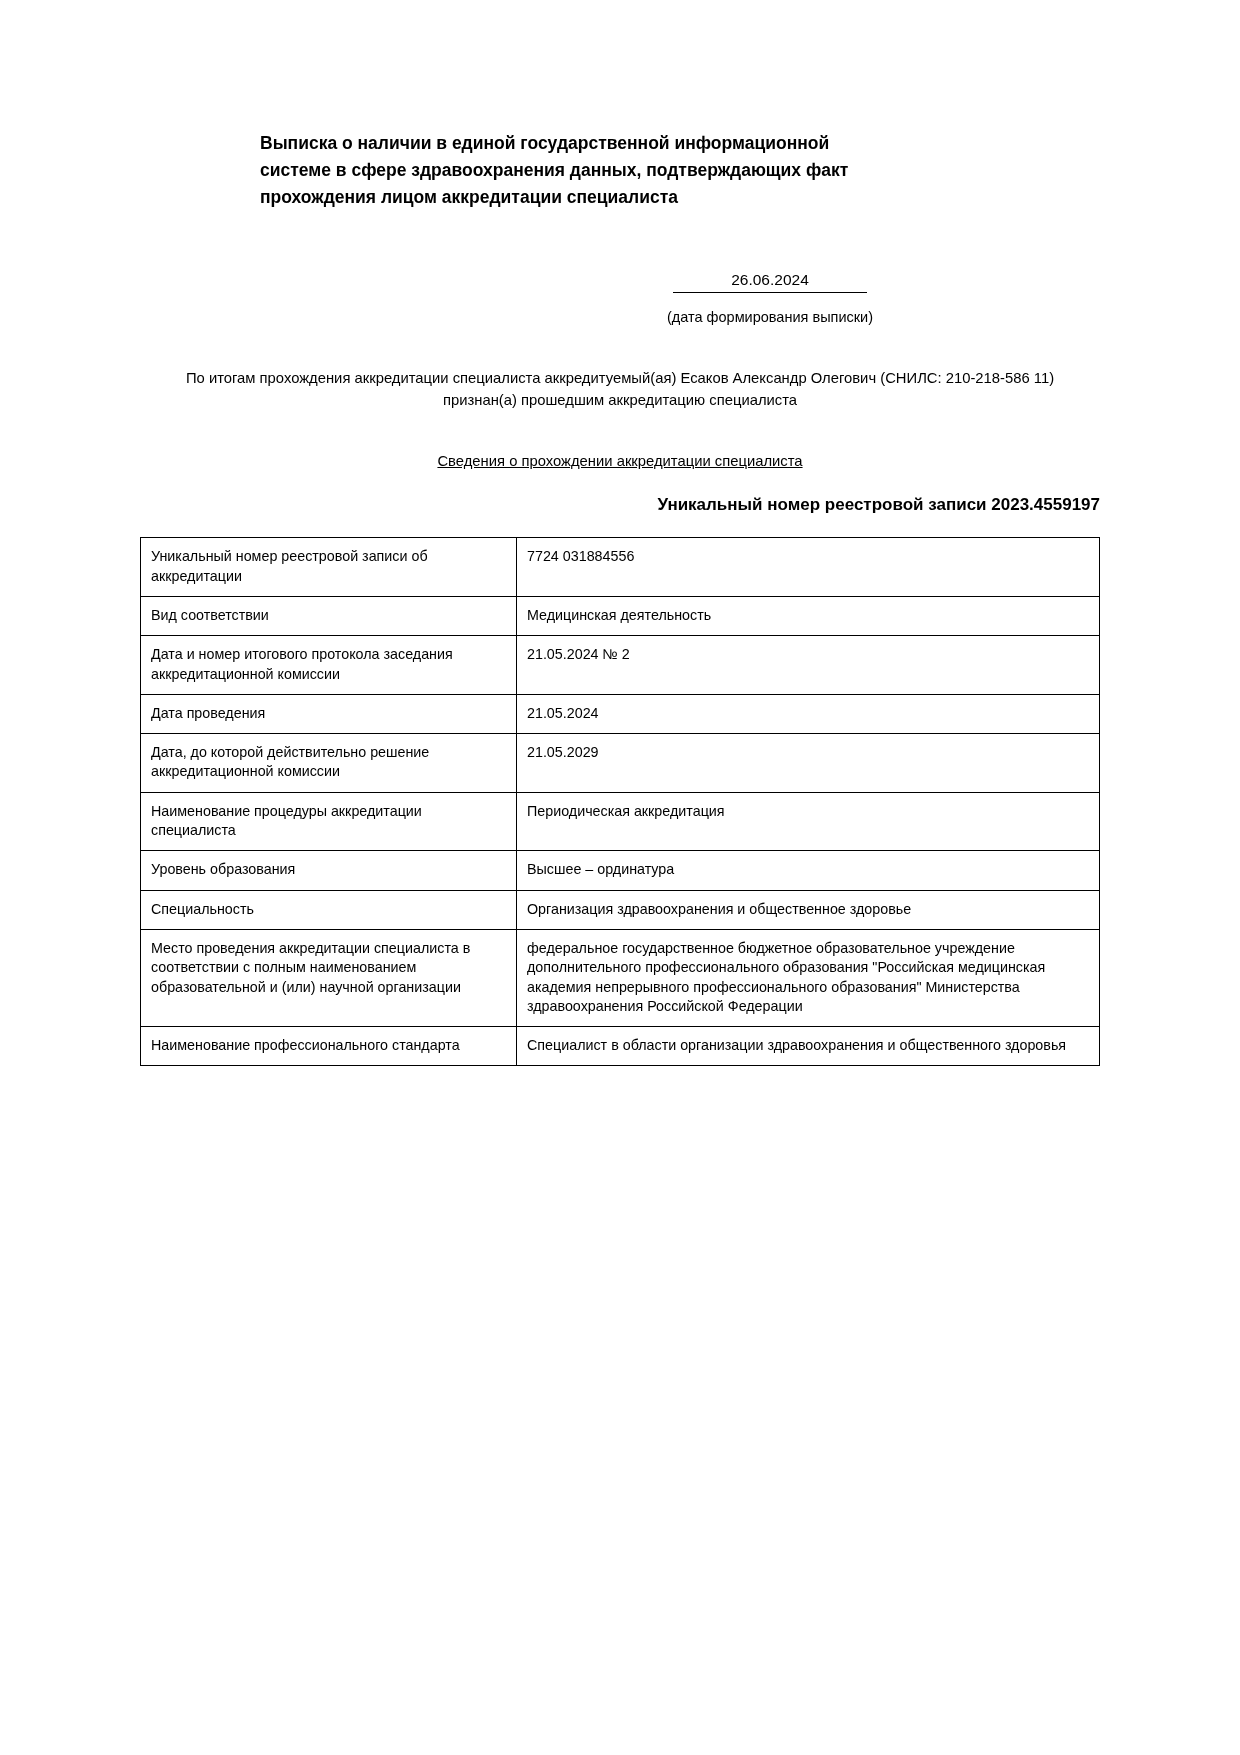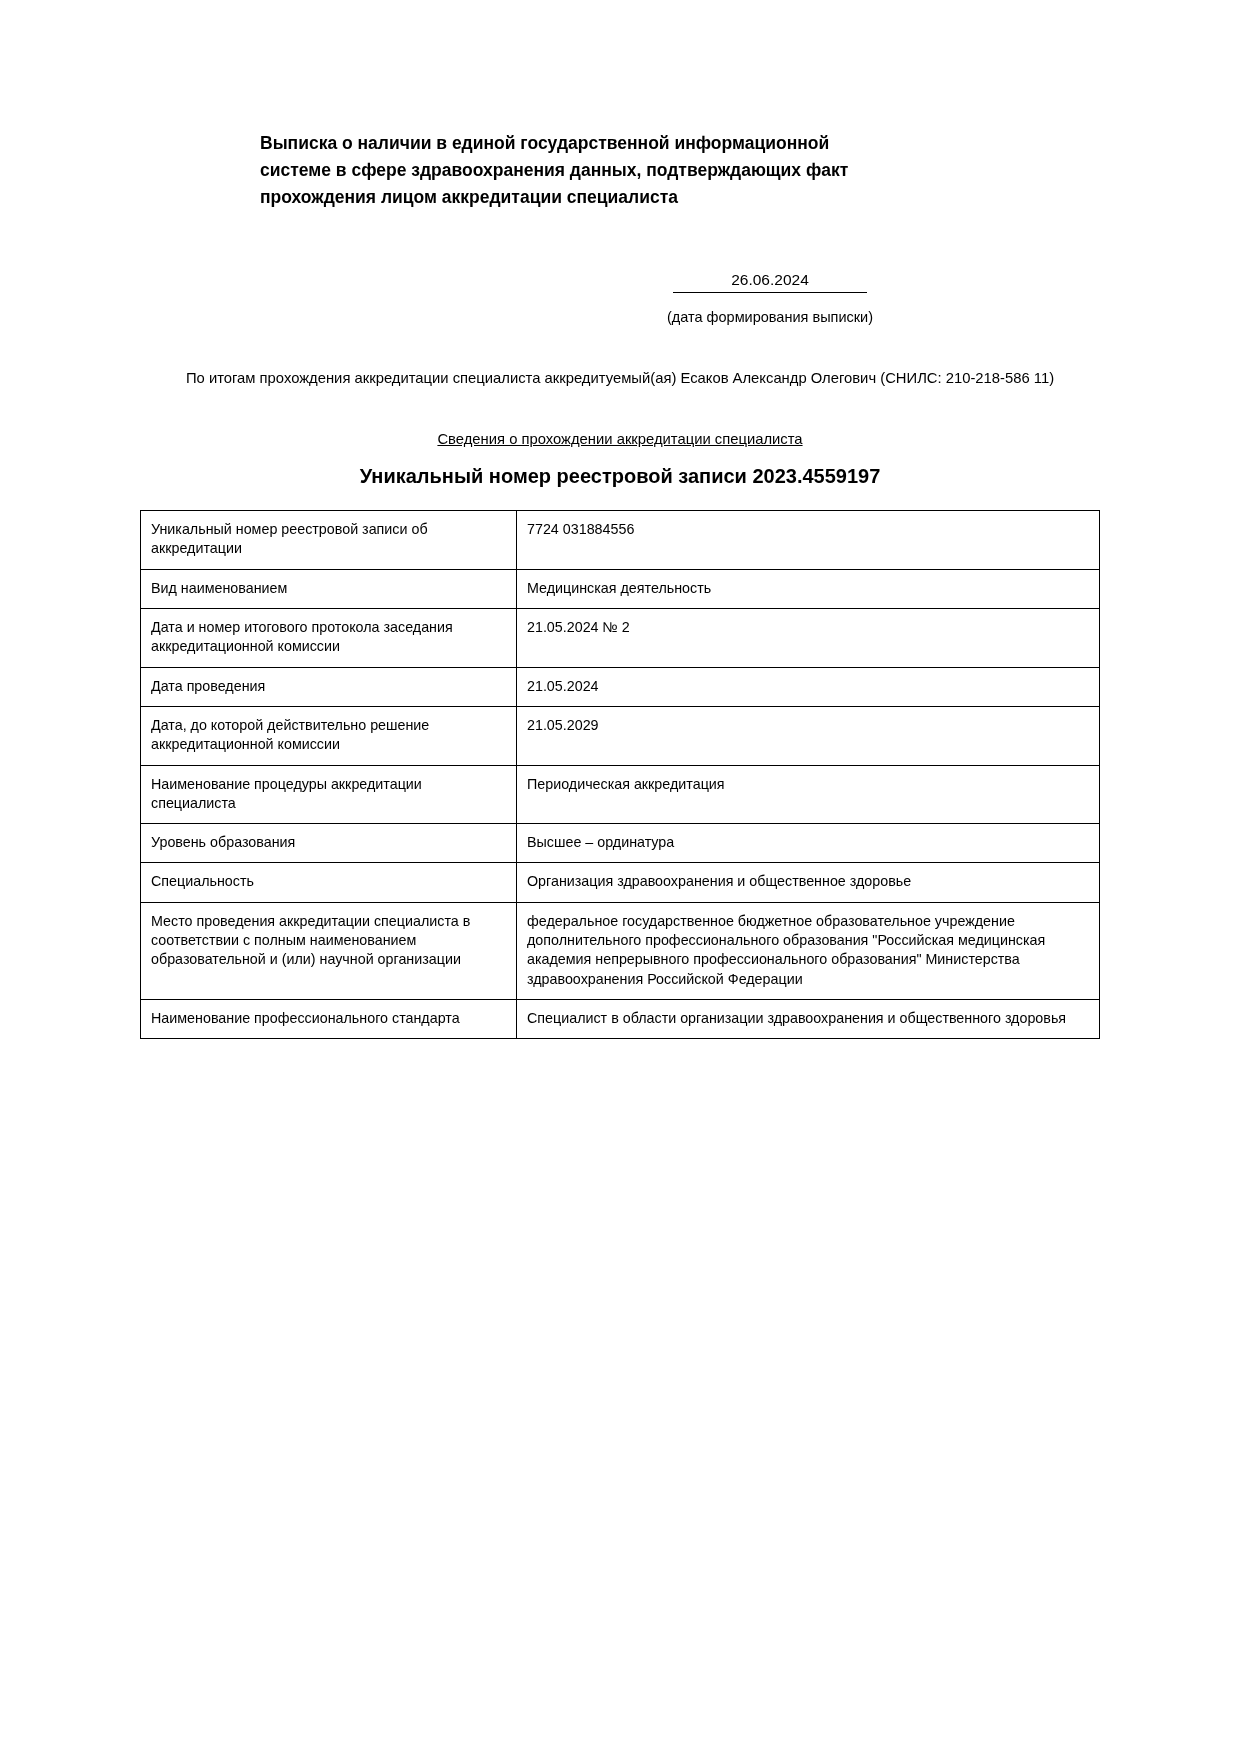--- a/index.html
+++ b/index.html
@@ -63,23 +63,23 @@
   }
   .section-underlined {
     margin-top: 42px;
     text-align: center;
     font-size: 14.8px;
   }
   .section-underlined span {
     text-decoration: underline;
   }
   .record-title {
-    margin-top: 18px;
-    text-align: center;
-    font-size: 20px;
+    margin-top: 26px;
+    text-align: right;
+    font-size: 17px;
     font-weight: bold;
   }
   table.info {
     margin-top: 22px;
     width: 100%;
     border-collapse: collapse;
     table-layout: fixed;
   }
   table.info td {
     border: 1px solid #000000;
@@ -108,36 +108,37 @@
 
   <div class="date-block">
     <div class="date-inner">
       <div class="date-value">26.06.2024</div>
       <div class="date-caption">(дата формирования выписки)</div>
     </div>
   </div>
 
   <div class="intro">
     <div>По итогам прохождения аккредитации специалиста аккредитуемый(ая) Есаков Александр Олегович (СНИЛС: 210-218-586 11)</div>
+    <div>признан(а) прошедшим аккредитацию специалиста</div>
   </div>
 
   <div class="section-underlined">
     <span>Сведения о прохождении аккредитации специалиста</span>
   </div>
 
   <div class="record-title">Уникальный номер реестровой записи 2023.4559197</div>
 
   <table class="info">
     <tbody>
       <tr>
         <td class="label">Уникальный номер реестровой записи об аккредитации</td>
         <td class="value">7724 031884556</td>
       </tr>
       <tr>
-        <td class="label">Вид наименованием</td>
+        <td class="label">Вид соответствии</td>
         <td class="value">Медицинская деятельность</td>
       </tr>
       <tr>
         <td class="label">Дата и номер итогового протокола заседания аккредитационной комиссии</td>
         <td class="value">21.05.2024 № 2</td>
       </tr>
       <tr>
         <td class="label">Дата проведения</td>
         <td class="value">21.05.2024</td>
       </tr>

